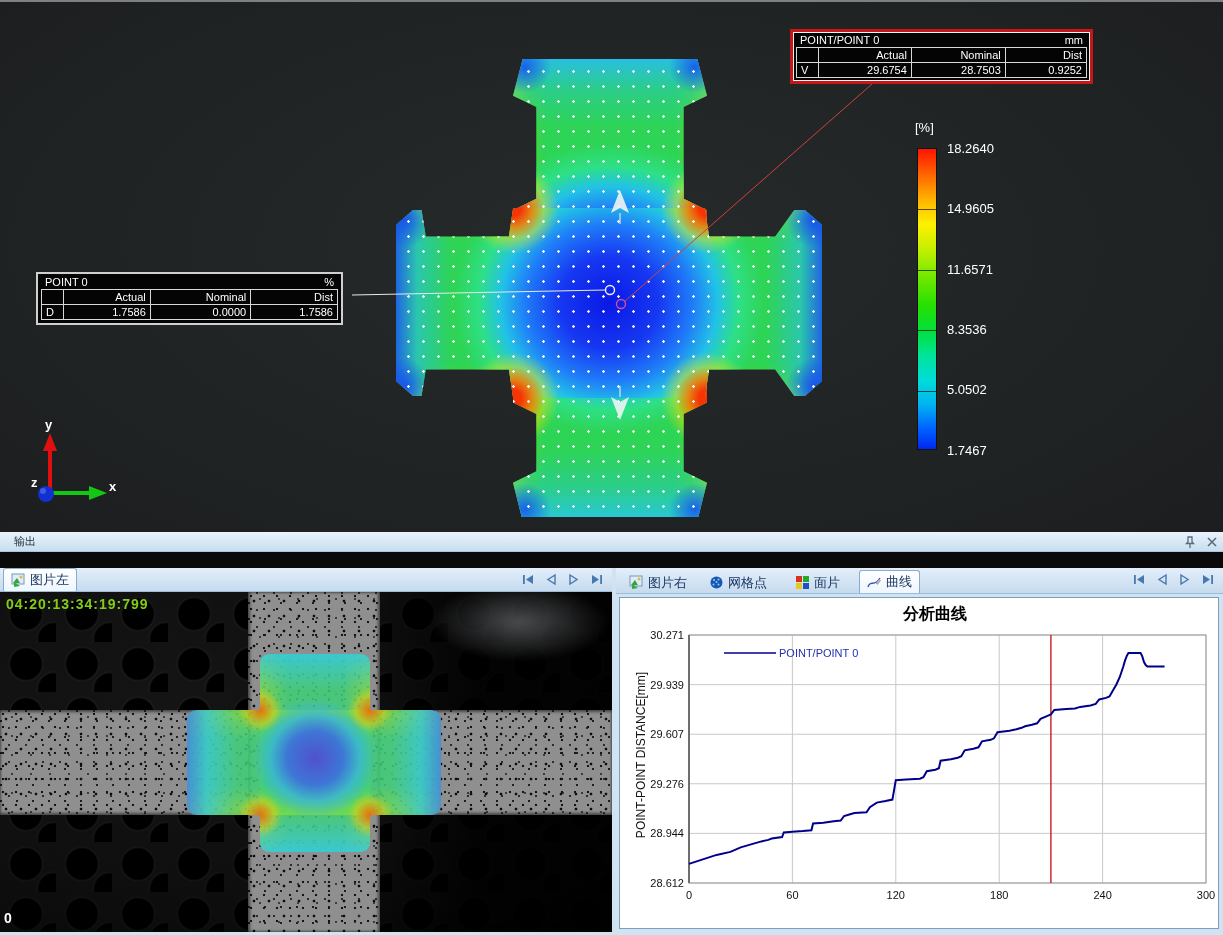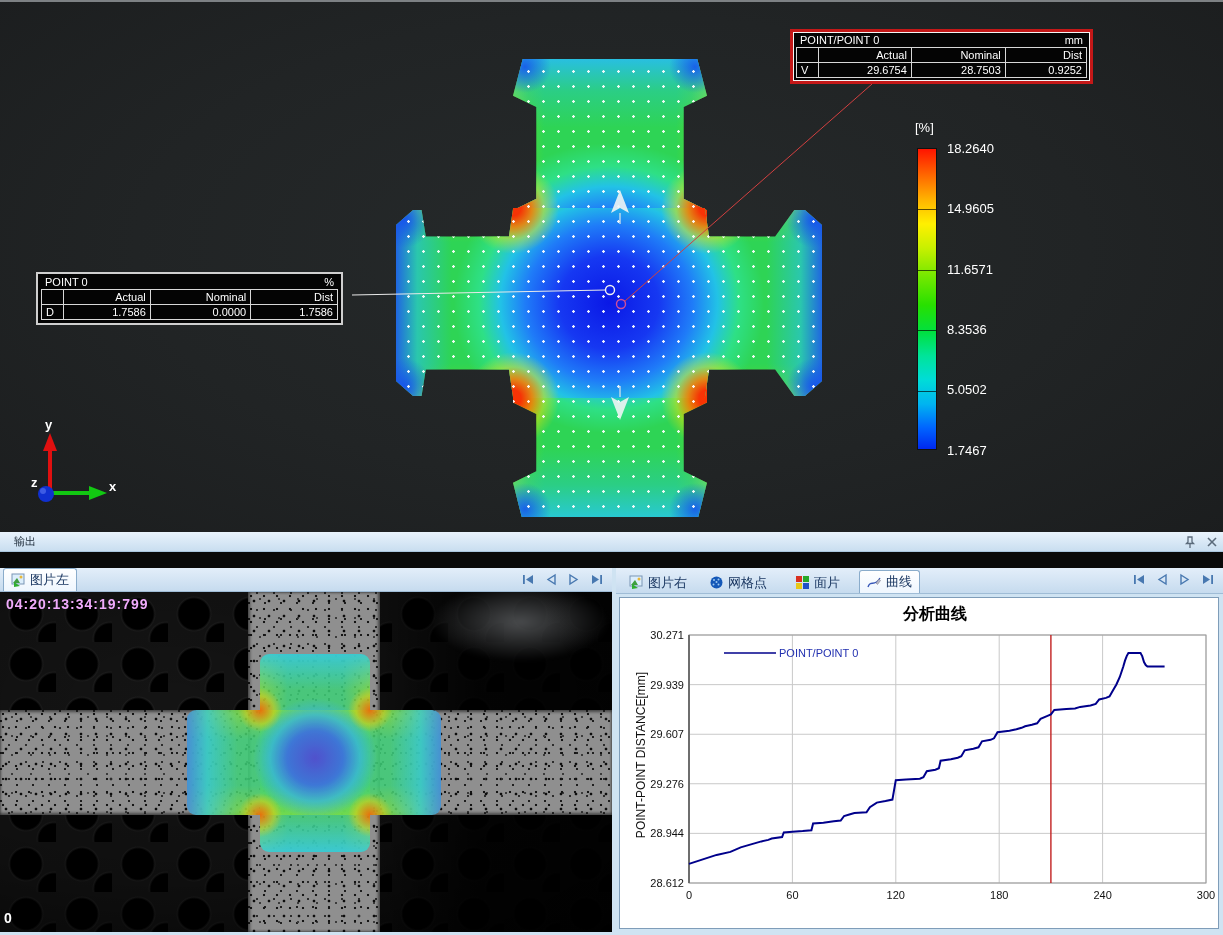--- a/index.html
+++ b/index.html
@@ -141,21 +141,21 @@
   #cam-h { left:0; top:56px; width:254px; height:105px;
     background-image:
       radial-gradient(circle 22px at 73px 0px, rgba(255,90,0,.8), rgba(255,200,0,.4) 14px, rgba(255,200,0,0) 22px),
       radial-gradient(circle 22px at 183px 0px, rgba(255,90,0,.8), rgba(255,200,0,.4) 14px, rgba(255,200,0,0) 22px),
       radial-gradient(circle 22px at 73px 105px, rgba(255,90,0,.8), rgba(255,200,0,.4) 14px, rgba(255,200,0,0) 22px),
       radial-gradient(circle 22px at 183px 105px, rgba(255,90,0,.8), rgba(255,200,0,.4) 14px, rgba(255,200,0,0) 22px),
       radial-gradient(ellipse 62px 60px at 128px 48px, rgba(82,70,212,.9) 0%, rgba(62,105,228,.85) 45%, rgba(58,180,220,.75) 72%, rgba(60,210,130,0) 100%),
       linear-gradient(90deg, rgba(70,130,230,.8) 0%, rgba(56,200,224,.7) 8%, rgba(60,210,130,0) 20%),
       linear-gradient(270deg, rgba(70,130,230,.8) 0%, rgba(56,200,224,.7) 8%, rgba(60,210,130,0) 20%),
       linear-gradient(180deg, rgba(120,220,70,.85), rgba(62,208,120,.85) 28%, rgba(62,208,120,.85) 72%, rgba(120,220,70,.85)); }
-  #timestamp { position:absolute; left:6px; top:4px; color:#f0abfc; font-size:14px; font-weight:bold; letter-spacing:1px; }
+  #timestamp { position:absolute; left:6px; top:4px; color:#84cc16; font-size:14px; font-weight:bold; letter-spacing:1px; }
   #frame-label { position:absolute; left:4px; top:318px; color:#fff; font-size:14px; font-weight:bold; }
 
   #splitter { position:absolute; left:612px; top:0; width:4px; height:364px; background:#cfe3f2; cursor:col-resize; }
 
   
   #chart-card { position:absolute; left:619px; top:29px; width:600px; height:332px;
     background:#fff; border:1px solid #7f9db9; }
   #chart-title { position:absolute; left:16px; top:6px; width:100%; text-align:center;
     font-size:16px; font-weight:bold; color:#000; }
   #chart-svg { position:absolute; left:0; top:0; width:600px; height:332px; }

